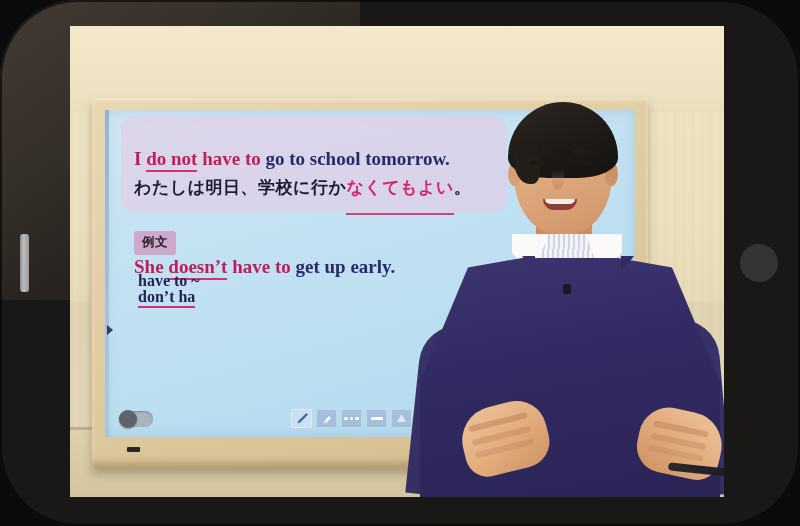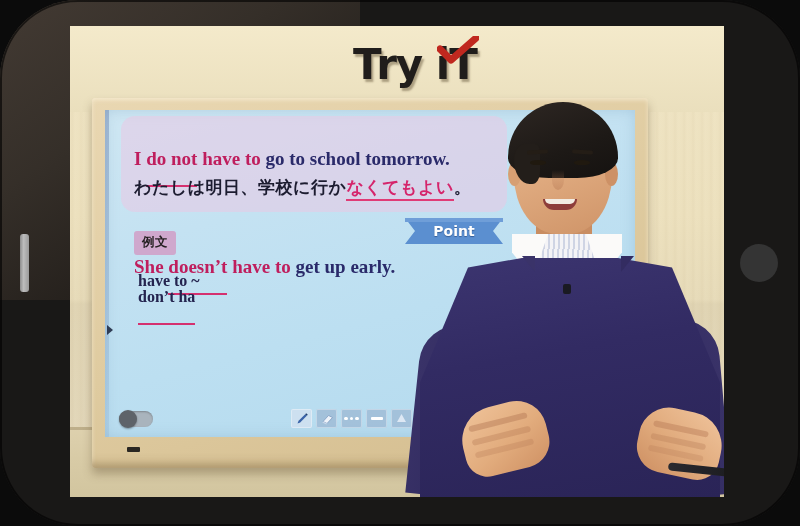--- a/index.html
+++ b/index.html
@@ -222,26 +222,26 @@
     font-size: 17px;
     font-weight: 700;
     color: #1c1c30;
     white-space: nowrap;
     letter-spacing: .5px;
   }
   .hl-red { color: #bf1e5d; }
   .hl-red-u {
     color: #bf1e5d;
     border-bottom: 2px solid #d5306f;
-    padding-bottom: 16px;
+    padding-bottom: 1px;
   }
   .jp-red-u {
     color: #d5246b;
     border-bottom: 2px solid #e03b76;
-    padding-bottom: 2px;
+    padding-bottom: 16px;
   }
 
   #line-en-1 { left: 29px; top: 38px; }
   #line-jp-1 { left: 29px; top: 66px; }
   #line-en-2 { left: 29px; top: 146px; }
   #line-jp-2 { left: 29px; top: 175px; }
 
   
   #point-ribbon {
     position: absolute;
@@ -268,21 +268,21 @@
     font-family: "Liberation Serif", "DejaVu Serif", serif;
     font-size: 16px;
     font-weight: 700;
     color: #24244f;
     white-space: nowrap;
   }
   #point-line-1 { top: 162px; text-align: center; }
   #point-line-2 { top: 178px; }
   #point-line-2 .underlined {
     border-bottom: 2px solid #d5306f;
-    padding-bottom: 18px;
+    padding-bottom: 1px;
   }
 
   
   #board-toggle {
     position: absolute;
     left: 14px;
     bottom: 10px;
     width: 34px;
     height: 16px;
     border-radius: 8px;
@@ -542,26 +542,20 @@
   <div class="side-button" id="side-button-left"></div>
   <div id="home-dot"></div>
 
   <div id="video-stage">
 
     <div id="studio-wall">
       <div id="wall-grain"></div>
     </div>
     <div id="studio-floor"></div>
 
-    <div id="logo-wrap">
-      <div id="logo-text">Try iT</div>
-      <svg id="logo-check" viewBox="0 0 42 28">
-        <path d="M3 13 L14 24 L39 2" stroke="#c0281f" stroke-width="7" fill="none" stroke-linecap="round" stroke-linejoin="round"></path>
-      </svg>
-    </div>
 
     <div id="whiteboard-frame">
       <div id="whiteboard-frame-inner-shadow"></div>
       <div id="whiteboard-bottom-label"></div>
 
       <div id="whiteboard-screen">
 
         <div class="pink-panel"></div>
 
 
@@ -573,27 +567,20 @@
           <span>わたしは明日、学校に行か</span><span class="jp-red-u">なくてもよい</span><span>。</span>
         </div>
 
         <div class="tag-chip" id="tag-example">例文</div>
 
         <div class="en-line" id="line-en-2">
           <span class="hl-red">She </span><span class="hl-red-u">doesn’t</span><span class="hl-red"> have to </span><span>get up early.</span>
         </div>
 
 
-        <div id="point-ribbon">
-          <svg viewBox="0 0 98 26" width="98" height="26">
-            <polygon points="0,0 98,0 88,13 98,26 0,26 10,13" fill="#5b8fd0"></polygon>
-            <polygon points="0,0 98,0 98,4 0,4" fill="#6f9ed8"></polygon>
-          </svg>
-          <div id="point-ribbon-label">Point</div>
-        </div>
 
         <div class="point-body" id="point-line-1">have to ~</div>
         <div class="point-body" id="point-line-2">
           <span class="underlined">don’t ha</span>
         </div>
 
         <div id="board-left-arrow"></div>
 
         <div id="board-toggle">
           <div id="board-toggle-knob"></div>

